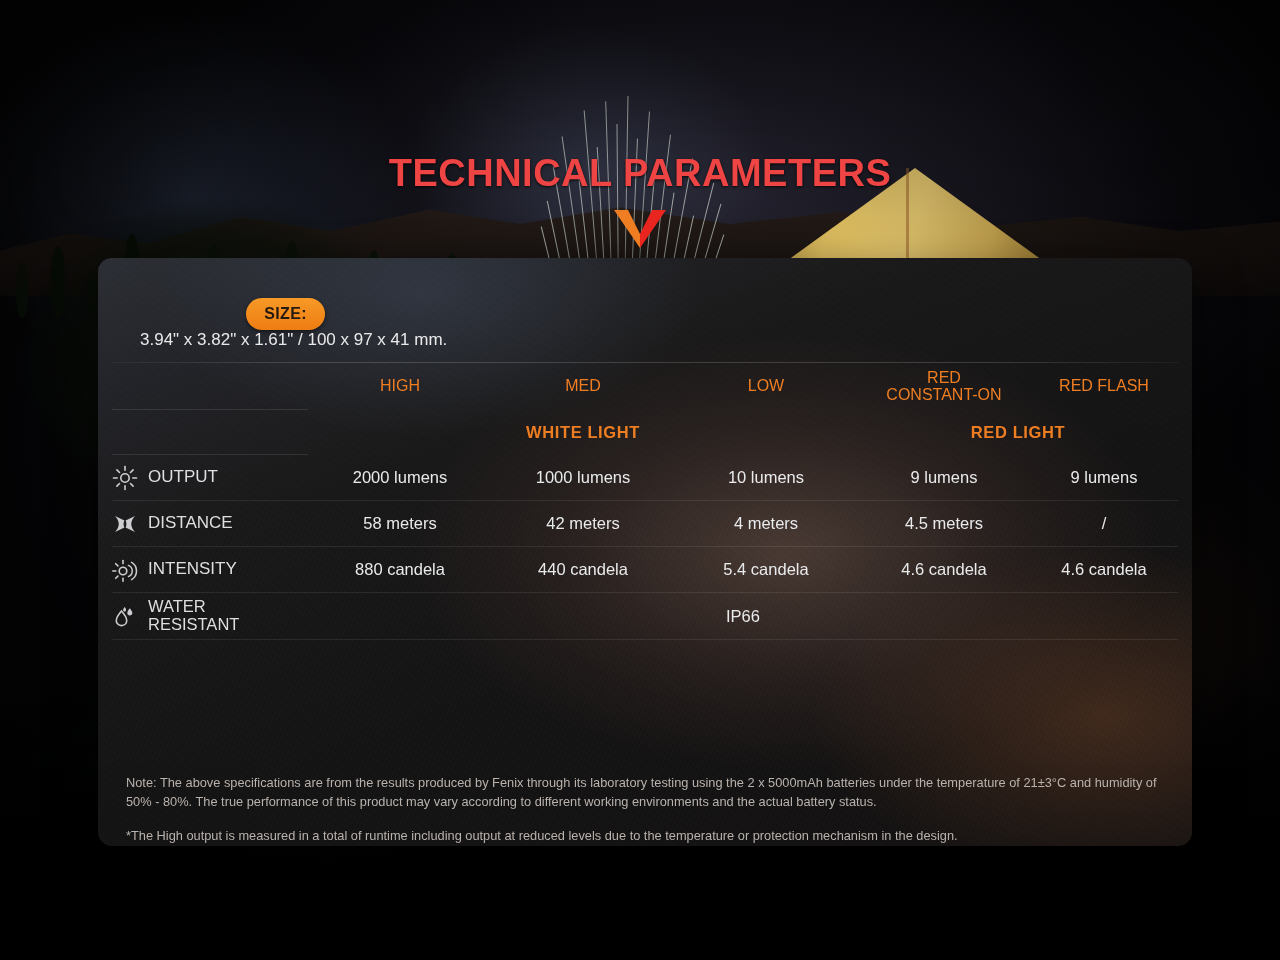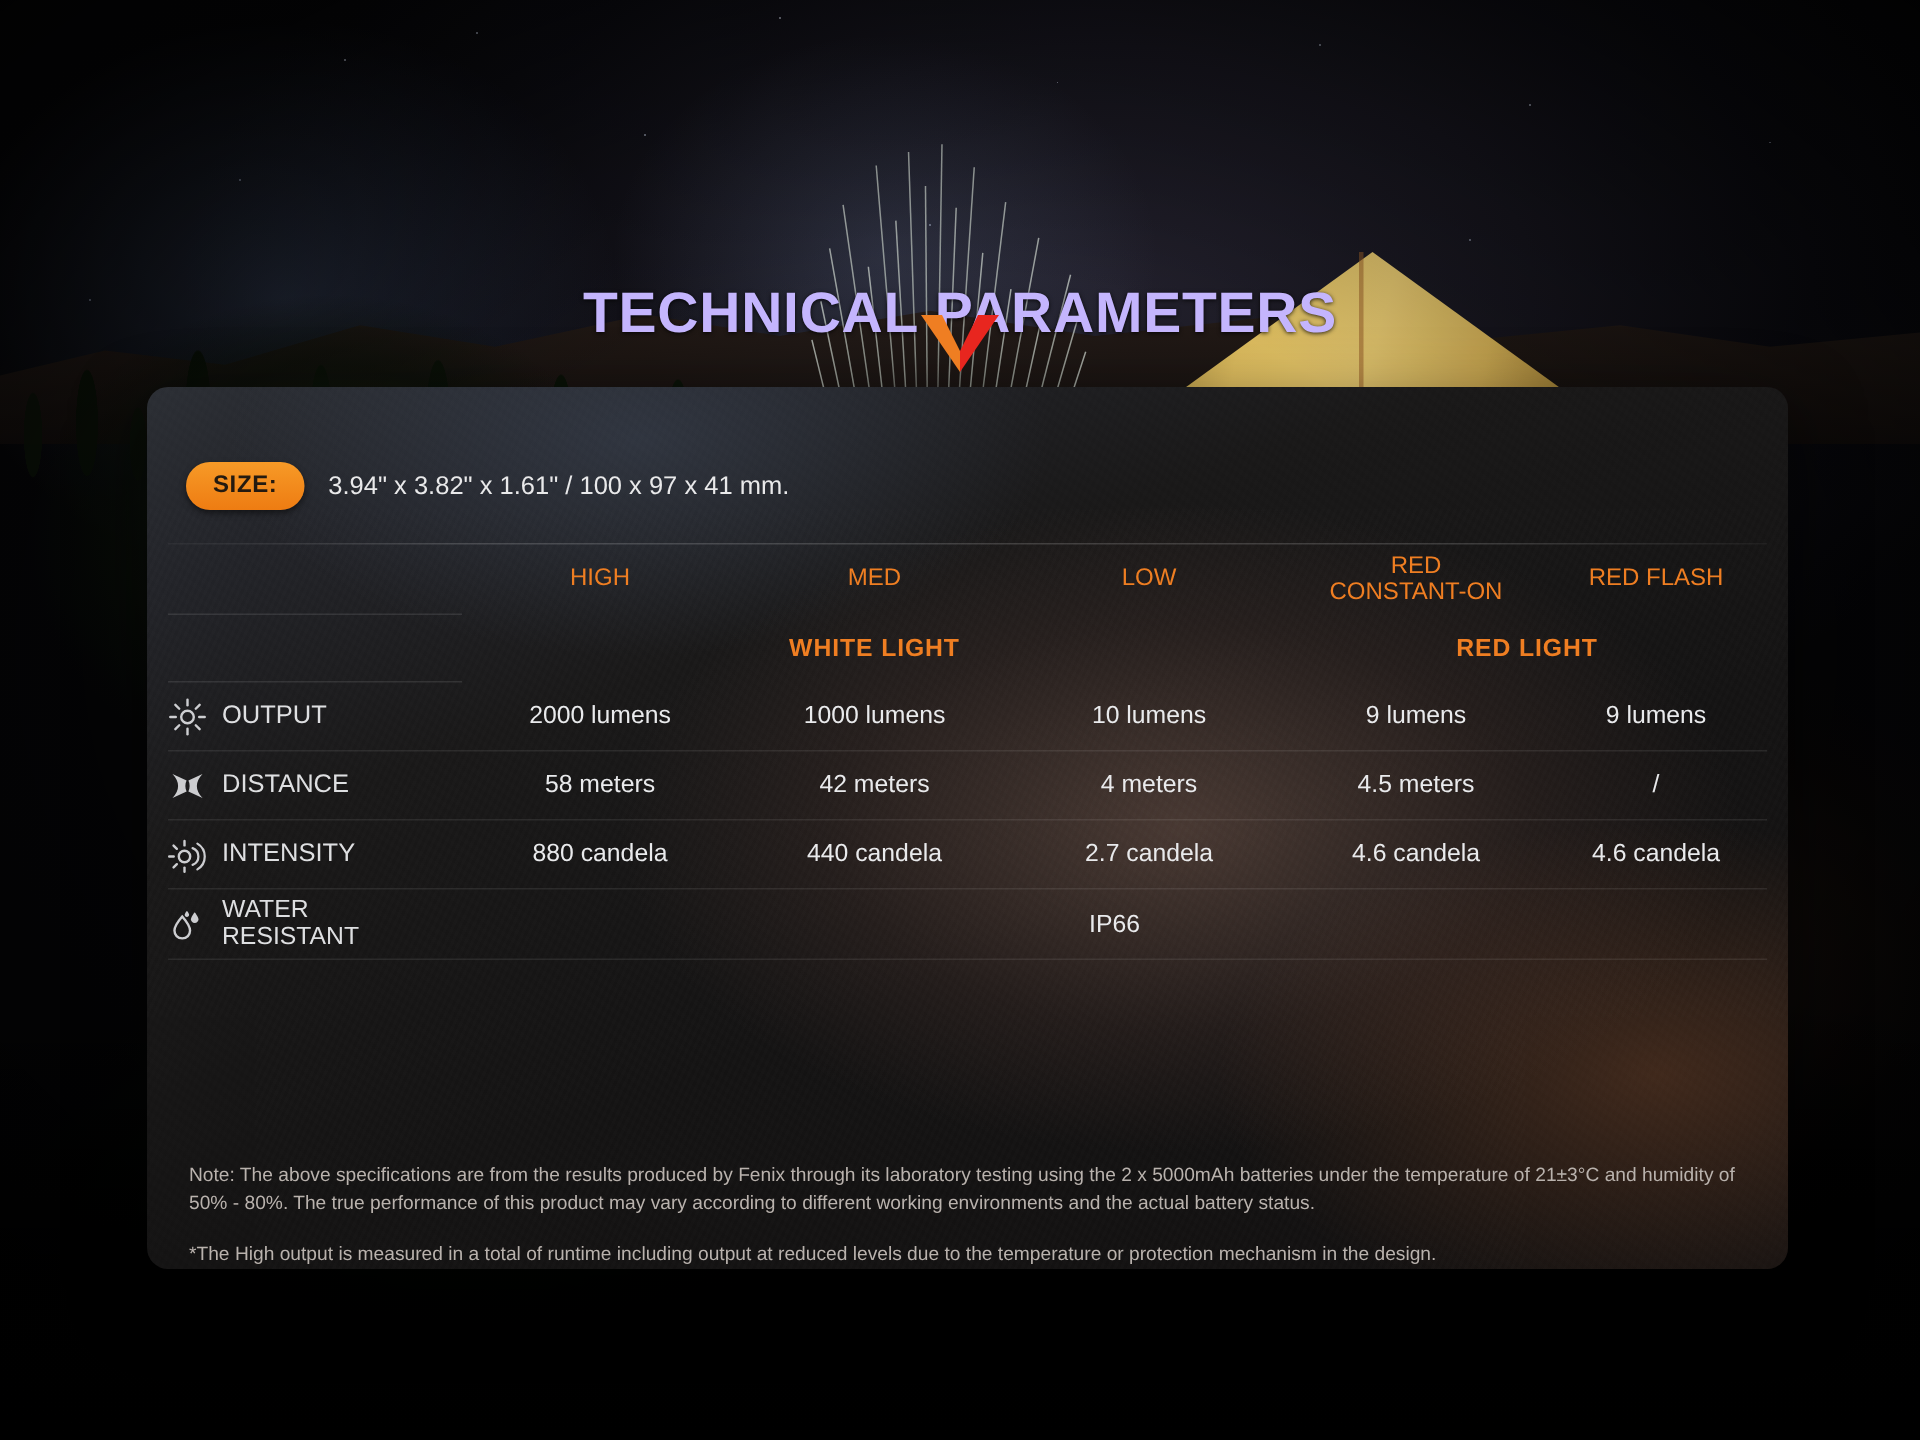--- a/index.html
+++ b/index.html
@@ -85,40 +85,40 @@
   .tent-logo .mark{width:26px;height:26px;border-radius:50%;background:rgba(120,86,40,.55);margin:0 auto 4px;
     display:flex;align-items:center;justify-content:center;font-size:15px;color:#e8c45e;font-weight:bold;}
   .tent-logo .word{font-size:20px;letter-spacing:.5px;font-family:"Liberation Serif",serif;}
   .vignette{position:absolute;inset:0;pointer-events:none;
     background:radial-gradient(ellipse 1000px 700px at 50% 45%, rgba(0,0,0,0) 35%, rgba(0,0,0,.55) 78%, rgba(0,0,0,.88) 100%);}
   .bottom-dark{position:absolute;left:0;right:0;bottom:0;height:300px;
     background:linear-gradient(rgba(0,0,0,0), rgba(0,0,0,.85) 60%, #000 100%);}
 
   
   .title{position:absolute;left:0;right:0;top:152px;text-align:center;
-    font-size:38px;font-weight:bold;letter-spacing:.5px;color:#c4b5fd;
-    text-shadow:0 1px 3px rgba(0,0,0,.8);z-index:6;margin-top:36px;}
+    font-size:38px;font-weight:bold;letter-spacing:.5px;color:#ef4444;
+    text-shadow:0 1px 3px rgba(0,0,0,.8);z-index:6;}
   .chevron{position:absolute;left:50%;top:208px;transform:translateX(-50%);width:52px;height:40px;z-index:6;}
 
   
   .card{position:absolute;left:98px;top:258px;width:1094px;height:588px;border-radius:14px;z-index:5;
     background:
       radial-gradient(ellipse 520px 300px at 63% 50%, rgba(150,112,96,.40) 0%, rgba(90,62,54,.22) 45%, rgba(0,0,0,0) 72%),
       radial-gradient(ellipse 420px 240px at 92% 78%, rgba(150,86,48,.34) 0%, rgba(0,0,0,0) 70%),
       radial-gradient(ellipse 380px 200px at 30% 6%, rgba(72,84,104,.38) 0%, rgba(0,0,0,0) 72%),
       linear-gradient(160deg,#2c2f35 0%, #232429 14%, #1a1919 32%, #151414 60%, #131111 100%);
     box-shadow:0 18px 48px rgba(0,0,0,.6);
     overflow:hidden;}
   .card-tex{position:absolute;inset:0;opacity:.28;pointer-events:none;
     background-image:
       repeating-linear-gradient(115deg, rgba(255,255,255,.020) 0 2px, rgba(0,0,0,.02) 2px 4px),
       repeating-linear-gradient(35deg, rgba(255,255,255,.015) 0 3px, rgba(0,0,0,.018) 3px 6px);}
 
   .specs{position:absolute;left:26px;right:22px;top:40px;height:52px;display:flex;align-items:center;}
-  .spec{display:flex;align-items:center;}
+  .spec{display:flex;align-items:center;flex-direction:column;}
   .pill{background:linear-gradient(#f79a27,#ee7c12);color:#241a10;font-weight:bold;font-size:16px;
     padding:7px 18px;border-radius:16px;letter-spacing:.4px;box-shadow:0 2px 4px rgba(0,0,0,.5);}
   .spec-val{color:#e9e9ea;font-size:17px;margin-left:16px;white-space:nowrap;}
   .spec.weight{margin-left:auto;}
 
   .divider-top{position:absolute;left:14px;right:14px;top:104px;height:1px;
     background:linear-gradient(to right, rgba(255,255,255,.04), rgba(255,255,255,.16) 18%, rgba(255,255,255,.16) 82%, rgba(255,255,255,.04));}
 
   table.spec-table{position:absolute;left:14px;top:105px;width:1066px;border-collapse:collapse;table-layout:fixed;}
   table.spec-table td, table.spec-table th{padding:0;border:0;}
@@ -308,21 +308,21 @@
                 <g fill="none" stroke="#dcdde0" stroke-width="1.5" stroke-linecap="round">
                   <path d="M16.4 8.4 A6 6 0 0 1 16.4 19.6"></path>
                   <path d="M19.6 5.4 A10 10 0 0 1 19.6 22.6"></path>
                 </g>
               </svg>
               <span class="txt">INTENSITY</span>
             </span>
           </td>
           <td class="val vline">880 candela</td>
           <td class="val vline">440 candela</td>
-          <td class="val vline">2.7 candela</td>
+          <td class="val vline">5.4 candela</td>
           <td class="val vline">4.6 candela</td>
           <td class="val vline">4.6 candela</td>
         </tr>
 
 
         <tr class="datarow tall">
           <td class="rowlabel">
             <span class="lab">
               <svg class="ico" viewBox="0 0 26 26">
                 <path d="M9.5 22.6 C6.4 22.6 4.3 20.2 4.3 17.4 C4.3 14 9.5 8 9.5 8 C9.5 8 14.7 14 14.7 17.4 C14.7 20.2 12.6 22.6 9.5 22.6 Z" fill="none" stroke="#dcdde0" stroke-width="1.6"></path>

